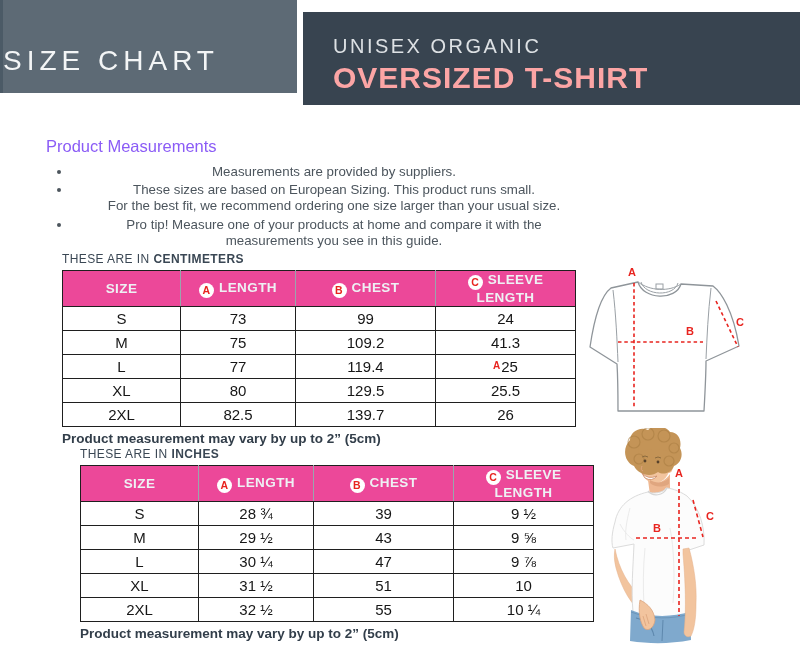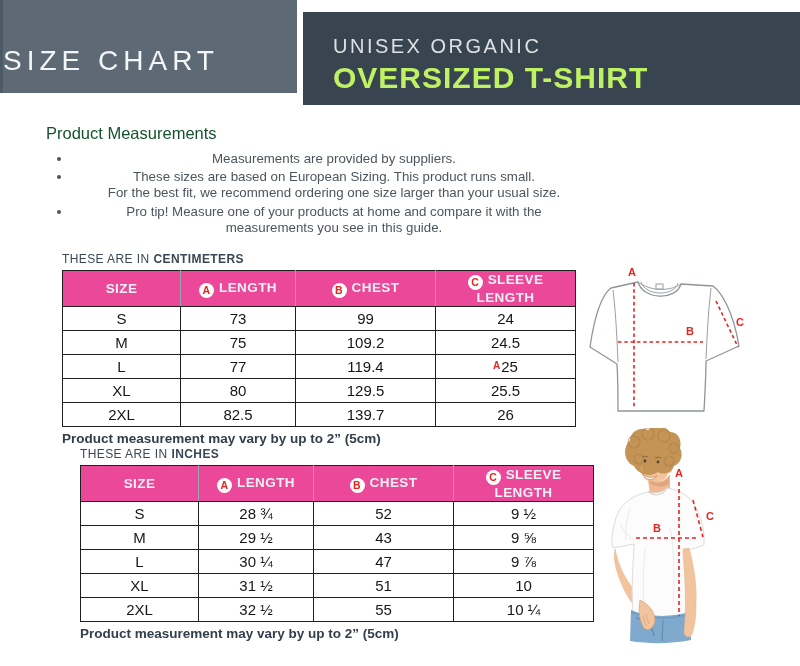--- a/index.html
+++ b/index.html
@@ -12,24 +12,24 @@
     position:absolute;left:0;top:0;width:297px;height:93px;background:#5d6a75;
     border-left:3px solid #4b5a66;box-sizing:border-box;
     display:flex;align-items:flex-end;justify-content:flex-start;padding-bottom:16px;
   }
   .hdr-left span{font-size:28px;letter-spacing:5px;color:#f3f5f6;font-weight:400;}
   .hdr-right{
     position:absolute;left:303px;top:12px;width:497px;height:93px;background:#384450;
     box-sizing:border-box;padding:23px 0 0 30px;
   }
   .hdr-sub{font-size:20px;letter-spacing:2.5px;color:#dde1e4;font-weight:400;}
-  .hdr-title{font-size:30px;letter-spacing:1px;color:#bef264;font-weight:700;margin-top:3px;}
+  .hdr-title{font-size:30px;letter-spacing:1px;color:#fca5a5;font-weight:700;margin-top:3px;}
   
   .intro{position:absolute;left:46px;top:120px;width:550px;}
-  .intro h2{margin:4px 0 8px 0;font-size:16.5px;font-weight:500;color:#14532d;}
+  .intro h2{margin:17px 0 8px 0;font-size:16.5px;font-weight:500;color:#8b5cf6;}
   .intro ul{margin:0;padding-left:26px;text-align:center;}
   .intro li{
     font-size:13.3px;color:#4c555d;line-height:1.22;margin-bottom:2px;
     white-space:pre-line;
   }
   
   .tbl-block{position:absolute;left:46px;width:514px;}
   #tbl-block-0{top:252px;margin-left:16px;}
   #tbl-block-1{top:447px;margin-left:34px;}
   .cap{font-size:12px;color:#3a4754;letter-spacing:.4px;margin-bottom:4px;}
@@ -105,21 +105,21 @@
           <tr>
             <td>S</td>
             <td>73</td>
             <td>99</td>
             <td>24</td>
           </tr>
           <tr>
             <td>M</td>
             <td>75</td>
             <td>109.2</td>
-            <td>24.5</td>
+            <td>41.3</td>
           </tr>
           <tr>
             <td>L</td>
             <td>77</td>
             <td>119.4</td>
             <td><span class="red-pre">A</span>25</td>
           </tr>
           <tr>
             <td>XL</td>
             <td>80</td>
@@ -153,21 +153,21 @@
             <th>SIZE</th>
             <th><span class="badge">A</span>LENGTH</th>
             <th><span class="badge">B</span>CHEST</th>
             <th><span class="badge">C</span>SLEEVE LENGTH</th>
           </tr>
         </thead>
         <tbody>
           <tr>
             <td>S</td>
             <td>28 ¾</td>
-            <td>52</td>
+            <td>39</td>
             <td>9 ½</td>
           </tr>
           <tr>
             <td>M</td>
             <td>29 ½</td>
             <td>43</td>
             <td>9 ⅝</td>
           </tr>
           <tr>
             <td>L</td>

